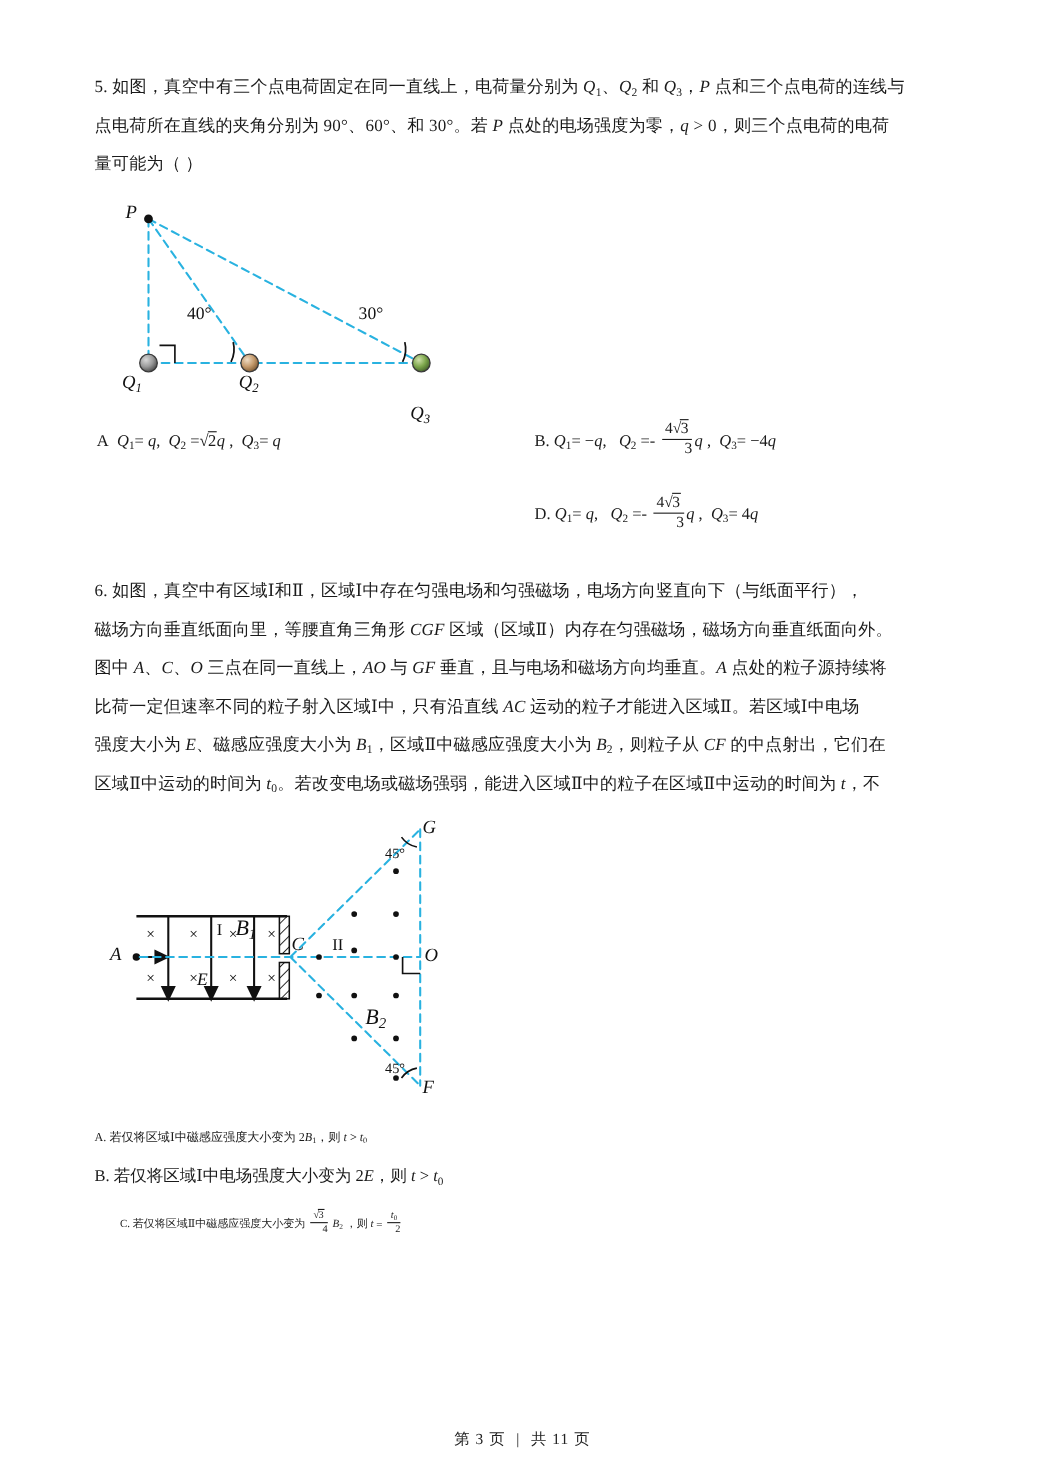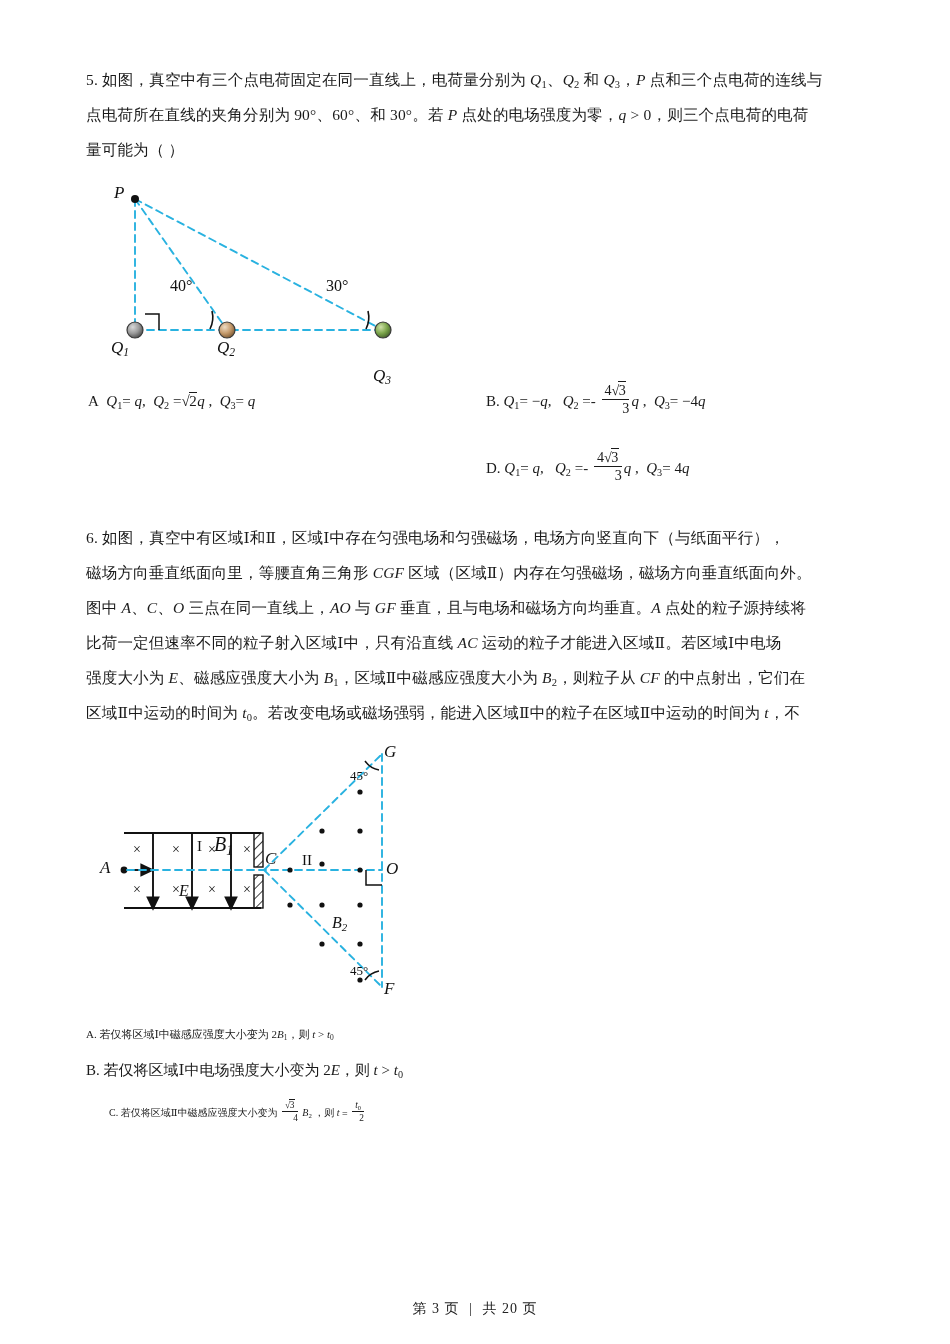--- a/index.html
+++ b/index.html
@@ -328,21 +328,21 @@
         <span class="lbl" style="left:290px; top:0px;">G</span>
 
         <span class="lbl" style="left:292px; top:117px;">O</span>
 
         <span class="lbl" style="left:290px; top:237px;">F</span>
 
         <span class="ang" style="left:256px; top:26px; font-size:13px;">45°</span>
 
         <span class="ang" style="left:256px; top:221px; font-size:13px;">45°</span>
 
-        <span class="lbl" style="left:238px; top:172px; font-size:16px;">
+        <span class="lbl" style="left:238px; top:172px; font-size:20px;">
           <i class="v">B</i><sub>2</sub>
         </span>
       </div>
 
       <div style="height:33px; font-size:11px; line-height:33px;">
         <span>
           A. 若仅将区域Ⅰ中磁感应强度大小变为 2<i class="v">B</i><sub>1</sub>，则 <i class="v">t</i> &gt; <i class="v">t</i><sub>0</sub>
         </span>
       </div>
 
@@ -363,16 +363,16 @@
       </div>
     </div>
   </div>
 
   <div class="footer">
     <span>第</span>
     <span>3</span>
     <span>页</span>
     <span class="sep">|</span>
     <span>共</span>
-    <span>20</span>
+    <span>11</span>
     <span>页</span>
   </div>
 </div>
 
 </body></html>

